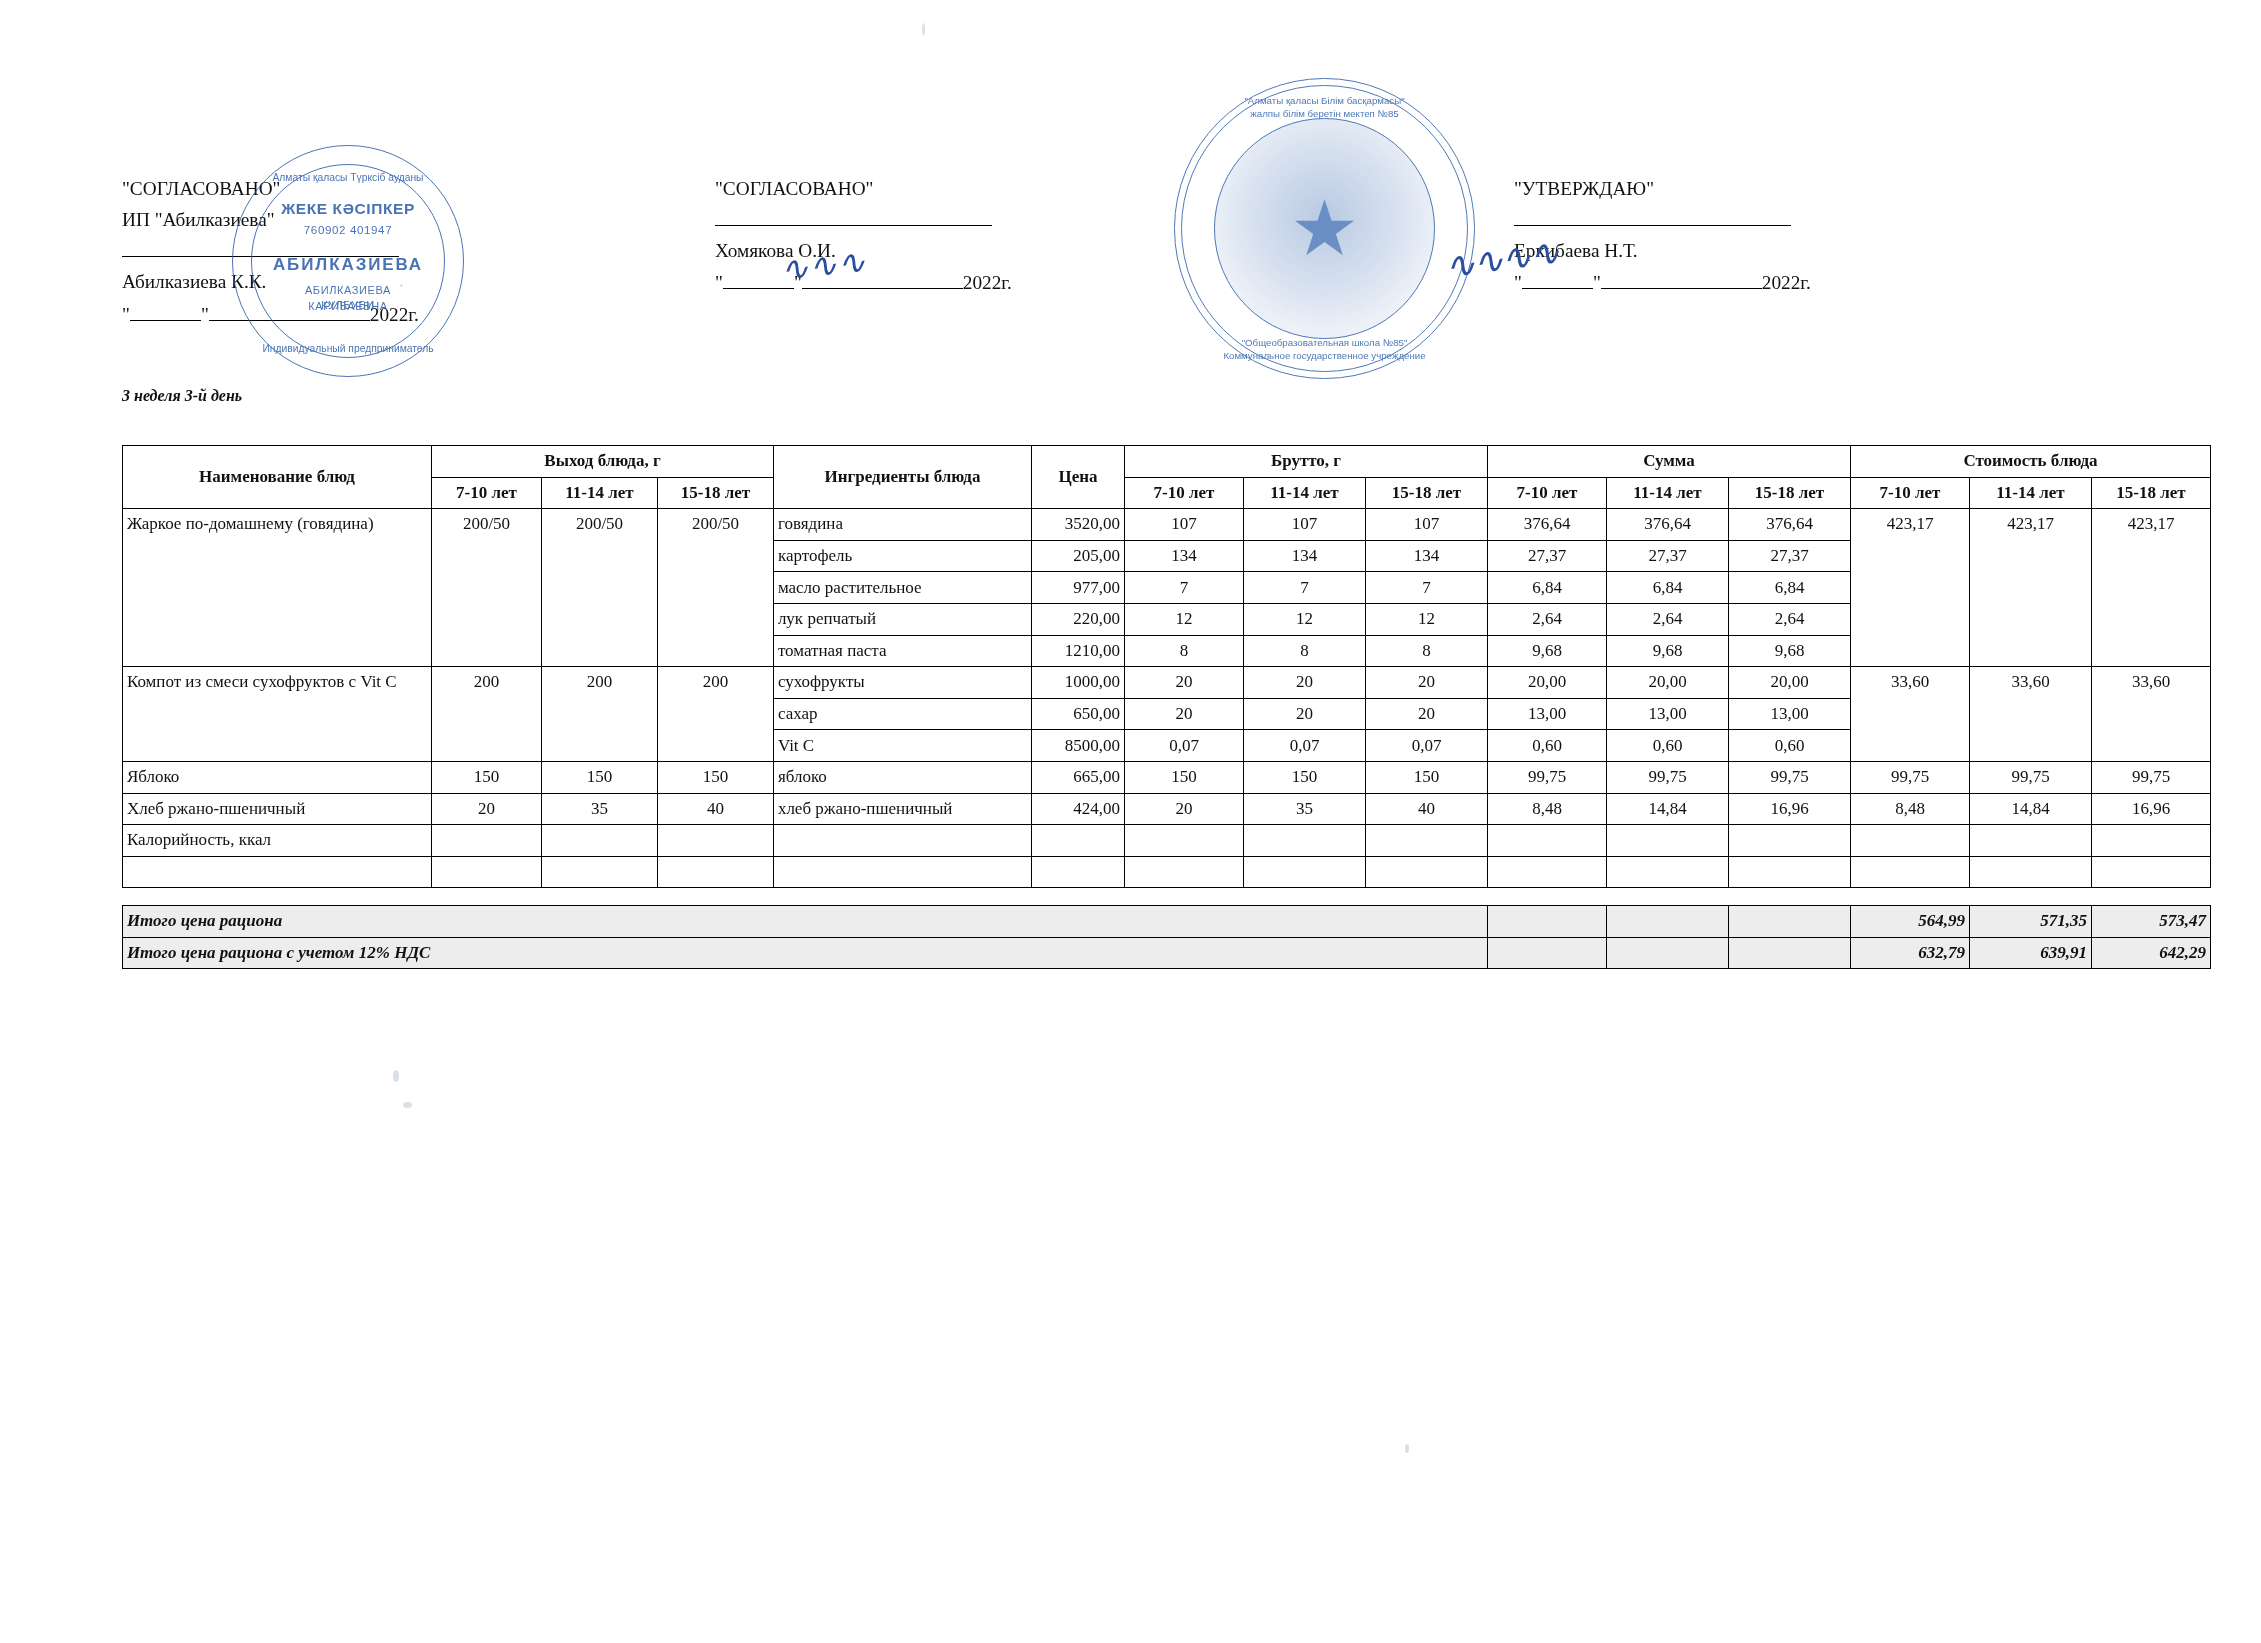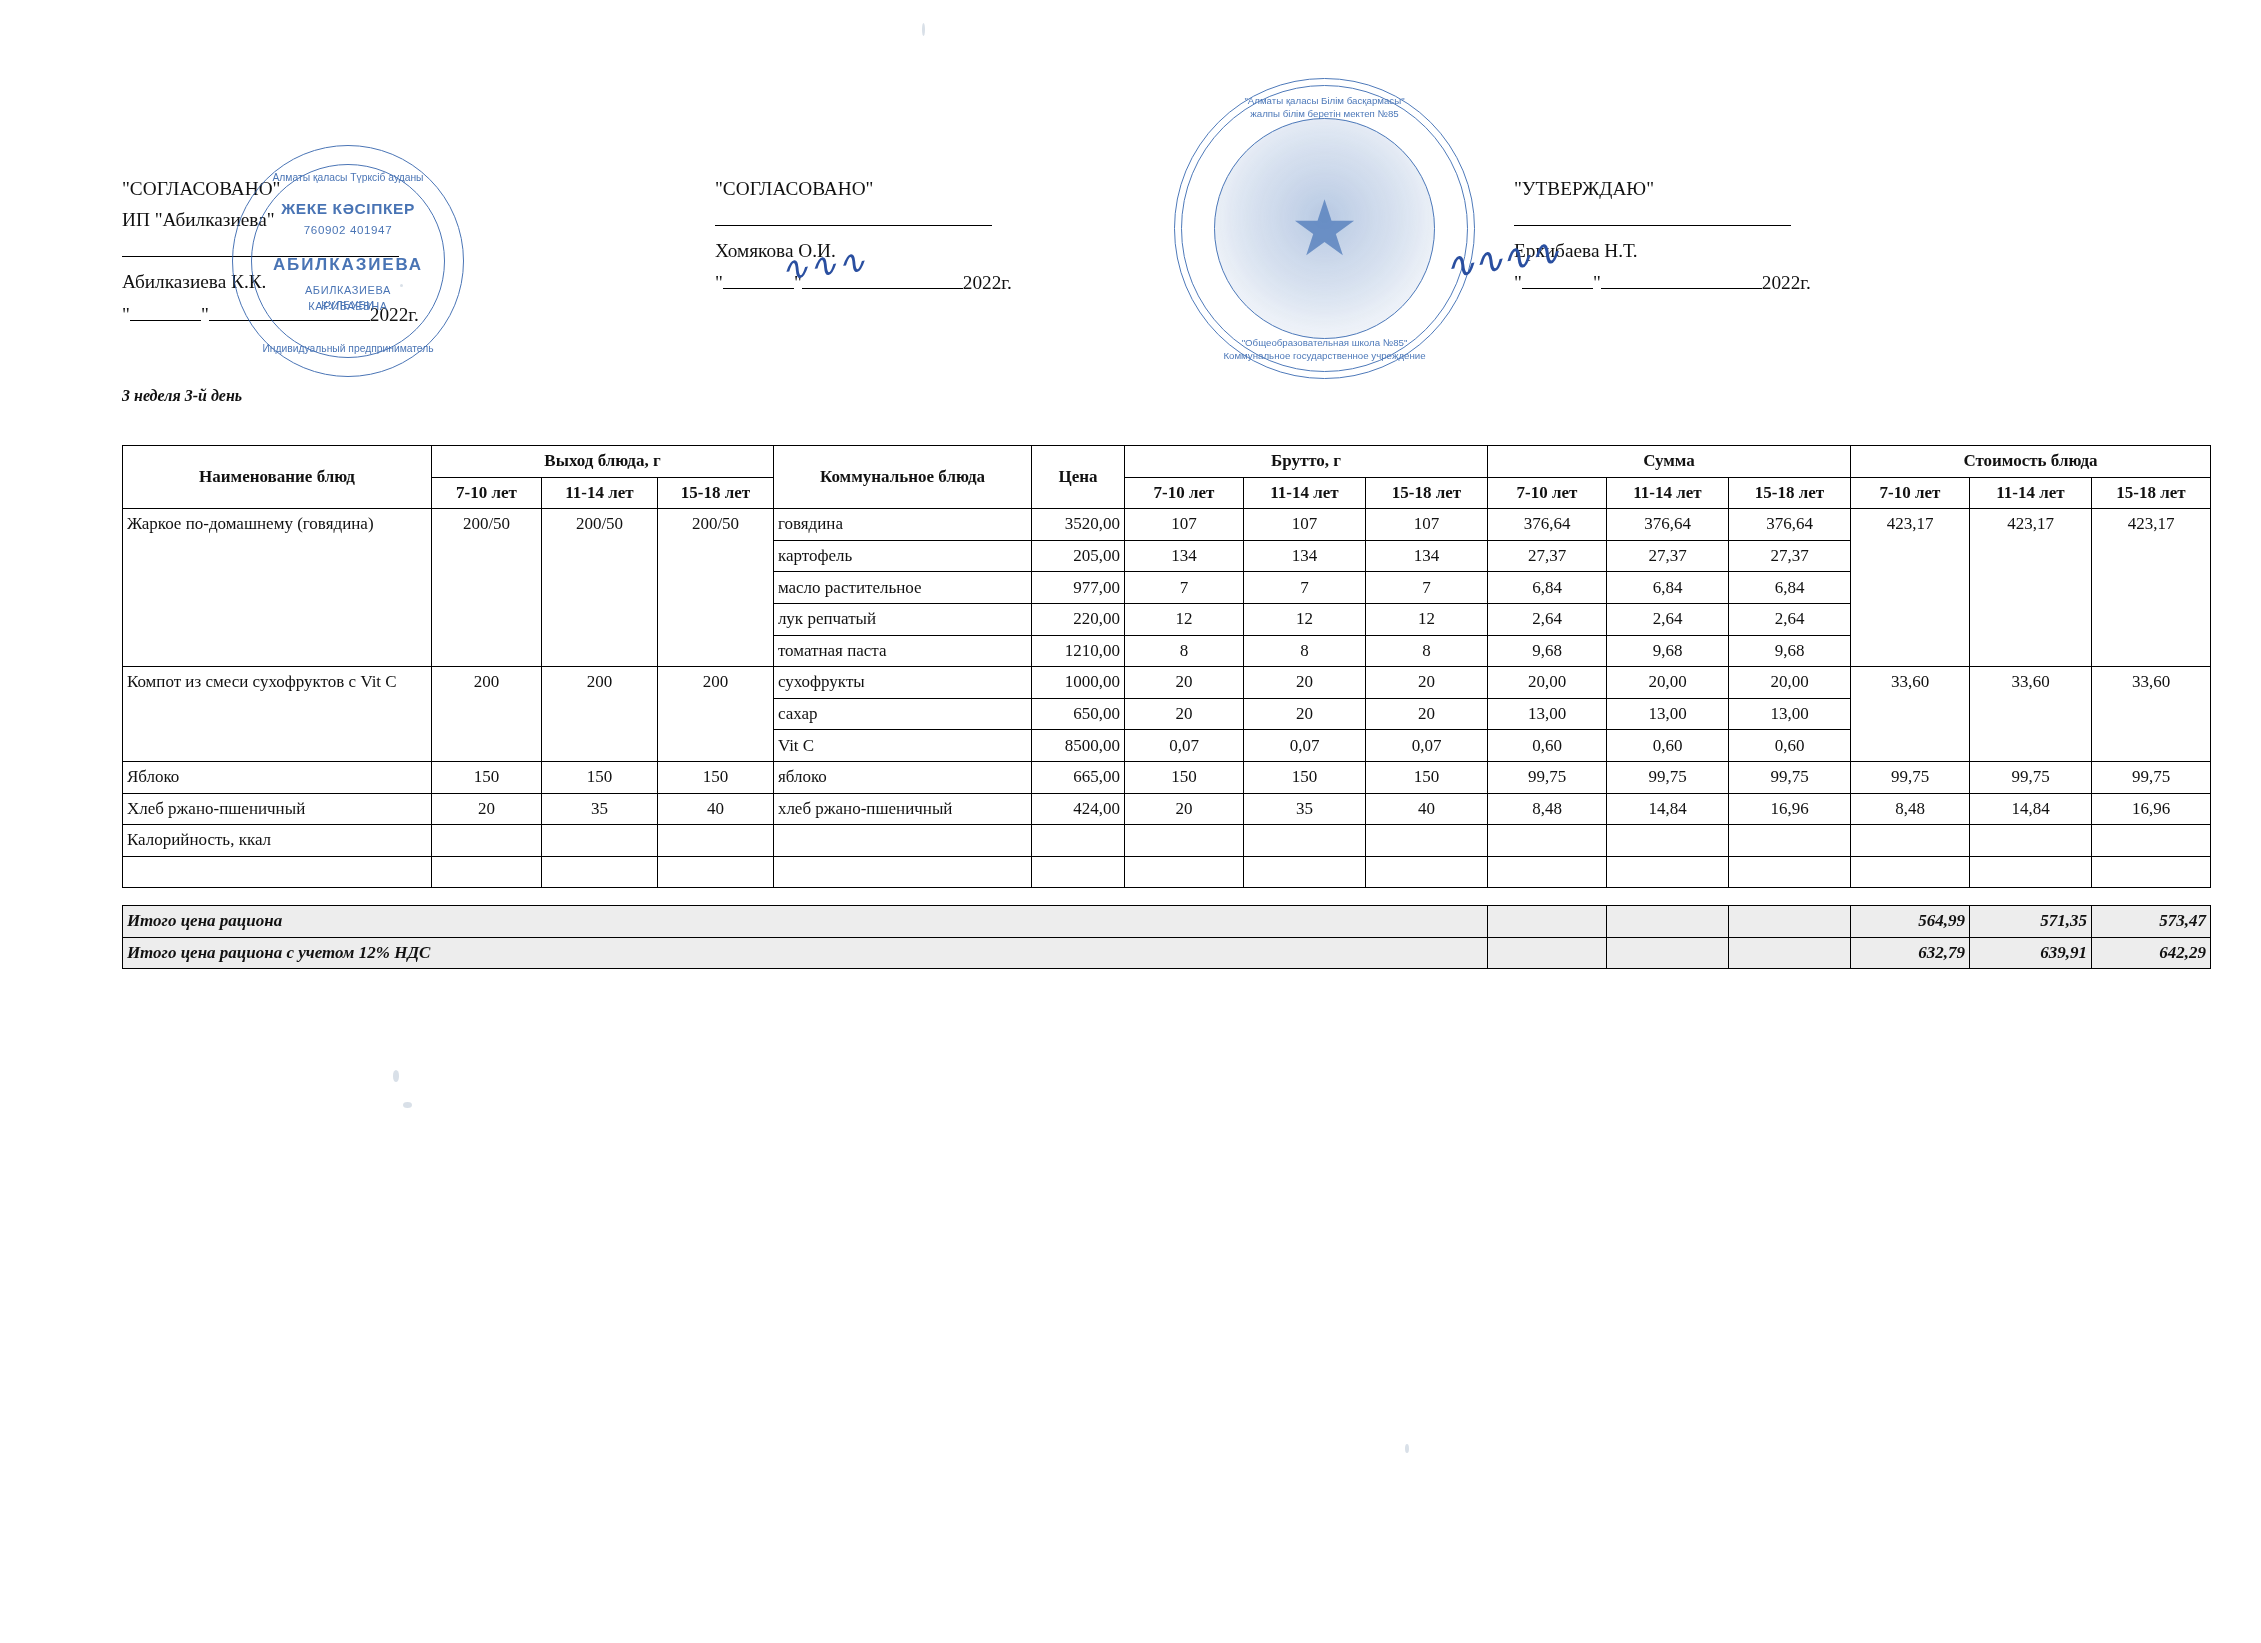--- a/index.html
+++ b/index.html
@@ -315,21 +315,21 @@
         <col style="width:122px">
         <col style="width:122px">
       <col style="width:119px">
         <col style="width:122px">
         <col style="width:119px">
     </colgroup>
     <thead>
       <tr>
         <th rowspan="2">Наименование блюд</th>
         <th colspan="3">Выход блюда, г</th>
-        <th rowspan="2">Коммунальное блюда</th>
+        <th rowspan="2">Ингредиенты блюда</th>
         <th rowspan="2">Цена</th>
         <th colspan="3">Брутто, г</th>
         <th colspan="3">Сумма</th>
         <th colspan="3">Стоимость блюда</th>
       </tr>
       <tr>
         <th>7-10 лет</th>
         <th>11-14 лет</th>
         <th>15-18 лет</th>
         <th>7-10 лет</th>

